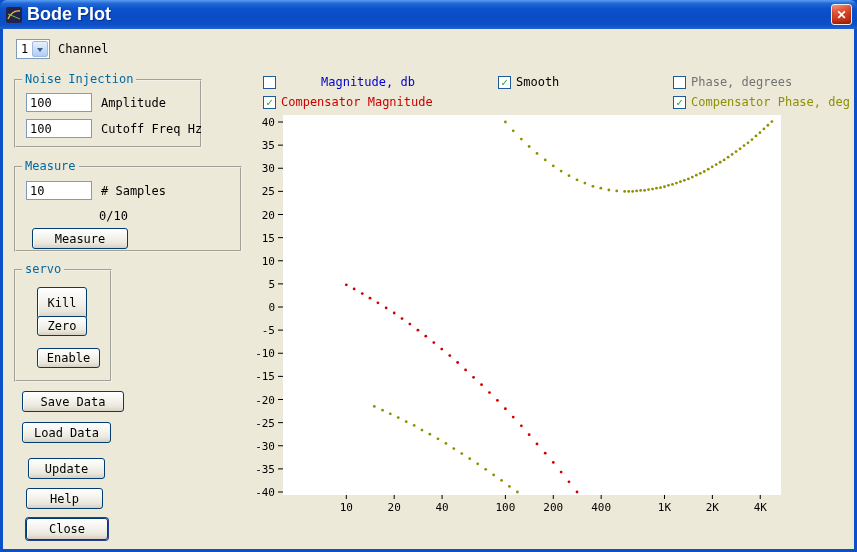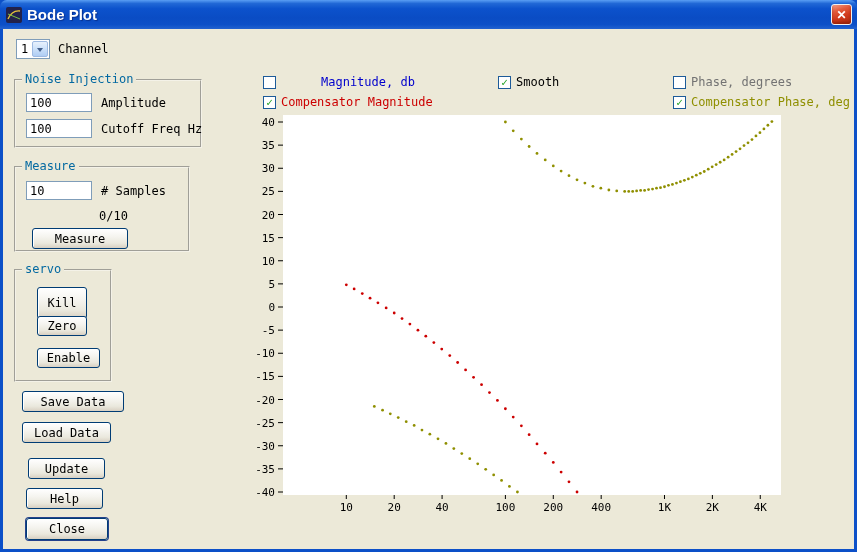--- a/index.html
+++ b/index.html
@@ -13,21 +13,21 @@
   }
   .titlebar {
     position:absolute; top:0; left:0; right:0; height:29px;
     border-radius:7px 7px 0 0;
     background:linear-gradient(180deg,#5A9EF4 0%,#2168D6 12%,#0C52CC 30%,#0A4CC4 62%,#0C50C8 85%,#2262CF 100%);
     display:flex; align-items:center; padding-left:6px;
   }
   .app-icon { width:16px; height:16px; margin-right:5px; flex:0 0 auto; }
   .title {
     color:#FFFFFF; font-family:"Liberation Sans", sans-serif;
-    font-weight:bold; font-size:15px; text-shadow:1px 1px 1px #08318F;text-align:center;
+    font-weight:bold; font-size:18px; text-shadow:1px 1px 1px #08318F;text-align:center;
   }
   .close-btn {
     position:absolute; right:5px; top:4px; width:21px; height:21px;
     border-radius:3px; border:1px solid #F0F0F0;
     background:linear-gradient(160deg,#F3A08A 0%,#E35A3A 30%,#D0391B 60%,#A8280C 100%);
     color:#FFFFFF; font:bold 12px "Liberation Sans", sans-serif;
     display:flex; align-items:center; justify-content:center;
     box-shadow: inset 0 -2px 3px rgba(120,20,0,.5);
     padding:0; cursor:default;
   }
@@ -111,21 +111,21 @@
 
 
     <div class="group" style="left:11px;top:50px;width:188px;height:69px;">
       <span class="group-title">Noise Injection</span>
       <input class="entry" style="left: 10px; top: 12px; width: 66px;" value="100">
       <span class="lbl" style="left:85px;top:15px;">Amplitude</span>
       <input class="entry" style="left: 10px; top: 38px; width: 66px;" value="100">
       <span class="lbl" style="left:85px;top:41px;">Cutoff Freq Hz</span>
     </div>
 
-    <div class="group" style="left:11px;top:137px;width:176px;height:86px;">
+    <div class="group" style="left:11px;top:137px;width:228px;height:86px;">
       <span class="group-title">Measure</span>
       <input class="entry" style="left: 10px; top: 13px; width: 66px;" value="10">
       <span class="lbl" style="left:85px;top:16px;"># Samples</span>
       <span class="lbl" style="left:83px;top:41px;">0/10</span>
       <button class="xp-btn" style="left:16px;top:60px;width:96px;height:21px;">Measure</button>
     </div>
 
     <div class="group" style="left:11px;top:240px;width:98px;height:113px;">
       <span class="group-title">servo</span>
       <button class="xp-btn" style="left:21px;top:16px;width:50px;height:32px;">Kill</button>

